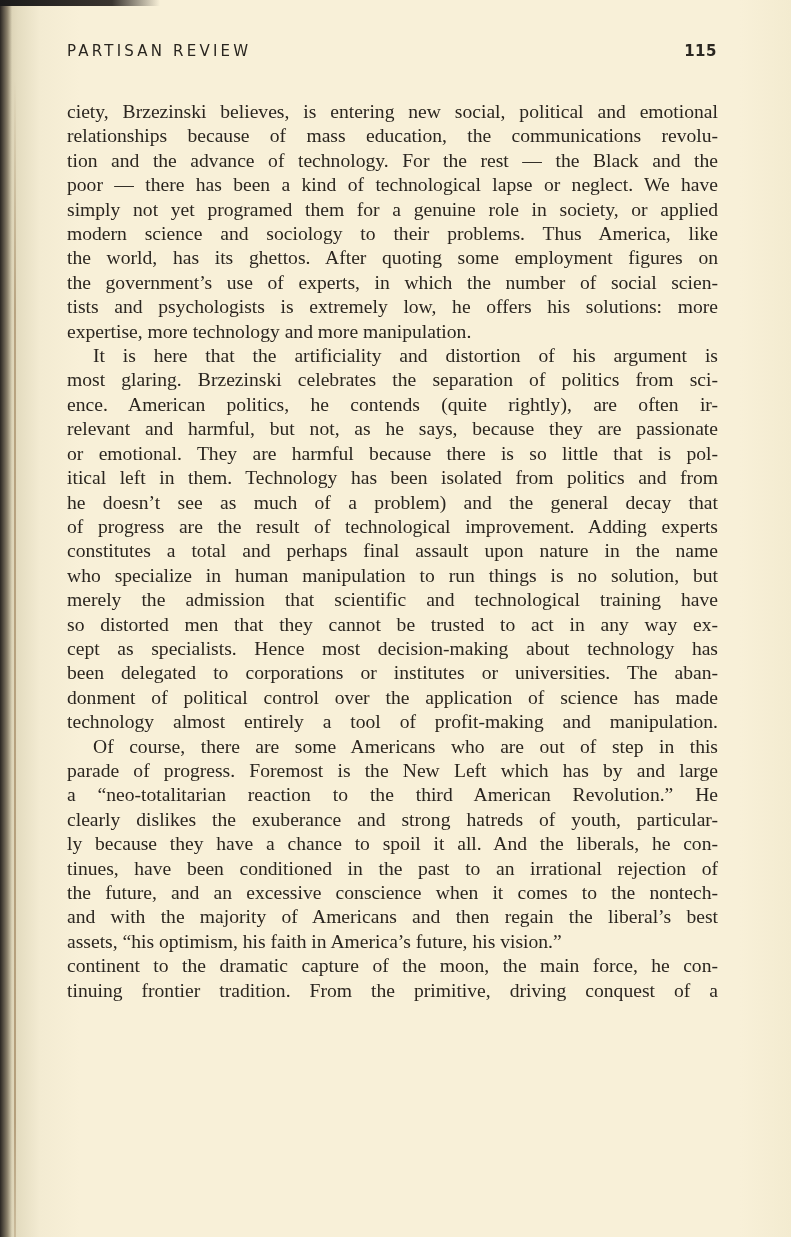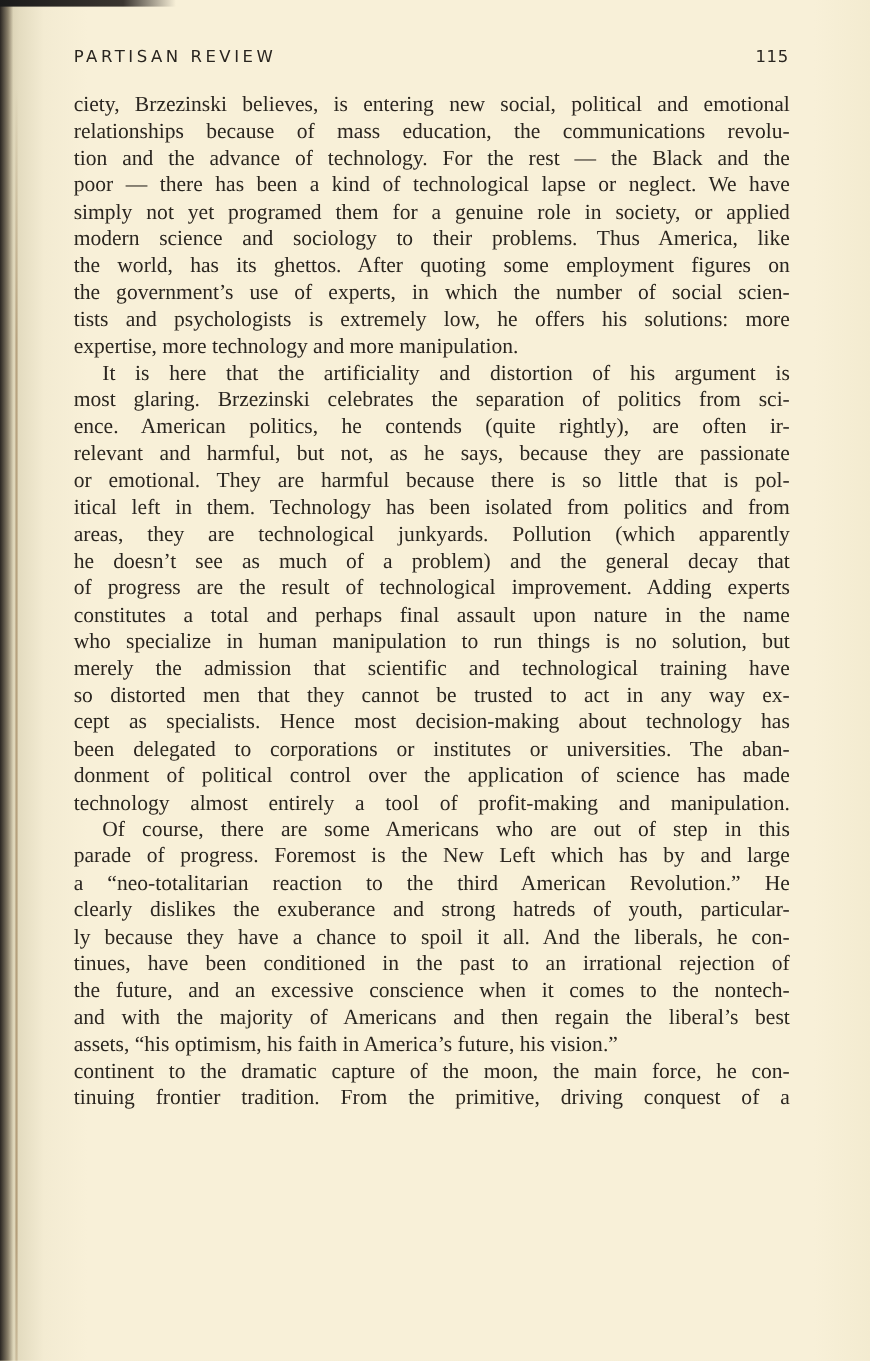--- a/index.html
+++ b/index.html
@@ -24,24 +24,24 @@
     background: linear-gradient(to right, #2a2622, #8a806a 60%, rgba(200,190,160,0));
   }
   .header {
     position: absolute; left: 67px; top: 42px; width: 650px; height: 24px;
     font-family: "DejaVu Sans", sans-serif; font-size: 15px; color: #2a2620;
   }
   .running-head {
     position: absolute; left: 0; top: 0; letter-spacing: 3.2px; font-weight: normal;
   }
   .page-number {
-    position: absolute; right: 0; top: 0; font-weight: normal; letter-spacing: 0.5px;
+    position: absolute; right: 0; top: 0; font-weight: bold; letter-spacing: 0.5px;
   }
   .body-text {
-    position: absolute; left: 67px; top: 84px; width: 651px;
+    position: absolute; left: 67px; top: 100px; width: 651px;
     font-family: "Liberation Serif", serif; font-size: 19.6px; line-height: 24.42px;
     color: #2b2620; text-align: justify;
   }
   .line { display: block; text-align: justify; text-align-last: justify; white-space: nowrap; height: 24.42px; }
   .line.last { text-align-last: left; }
   .line.indent { padding-left: 26px; font-family: Liberation Serif, serif; }
 </style>
 </head>
 <body>
 
@@ -65,21 +65,20 @@
       <span class="line">the world, has its ghettos. After quoting some employment figures on</span>
       <span class="line">the government’s use of experts, in which the number of social scien-</span>
       <span class="line">tists and psychologists is extremely low, he offers his solutions: more</span>
       <span class="line last">expertise, more technology and more manipulation.</span>
       <span class="line indent">It is here that the artificiality and distortion of his argument is</span>
       <span class="line">most glaring. Brzezinski celebrates the separation of politics from sci-</span>
       <span class="line">ence. American politics, he contends (quite rightly), are often ir-</span>
       <span class="line">relevant and harmful, but not, as he says, because they are passionate</span>
       <span class="line">or emotional. They are harmful because there is so little that is pol-</span>
       <span class="line">itical left in them. Technology has been isolated from politics and from</span>
-      <span class="line">areas, they are technological junkyards. Pollution (which apparently</span>
       <span class="line">he doesn’t see as much of a problem) and the general decay that</span>
       <span class="line">of progress are the result of technological improvement. Adding experts</span>
       <span class="line">constitutes a total and perhaps final assault upon nature in the name</span>
       <span class="line">who specialize in human manipulation to run things is no solution, but</span>
       <span class="line">merely the admission that scientific and technological training have</span>
       <span class="line">so distorted men that they cannot be trusted to act in any way ex-</span>
       <span class="line">cept as specialists. Hence most decision-making about technology has</span>
       <span class="line">been delegated to corporations or institutes or universities. The aban-</span>
       <span class="line">donment of political control over the application of science has made</span>
       <span class="line">technology almost entirely a tool of profit-making and manipulation.</span>

